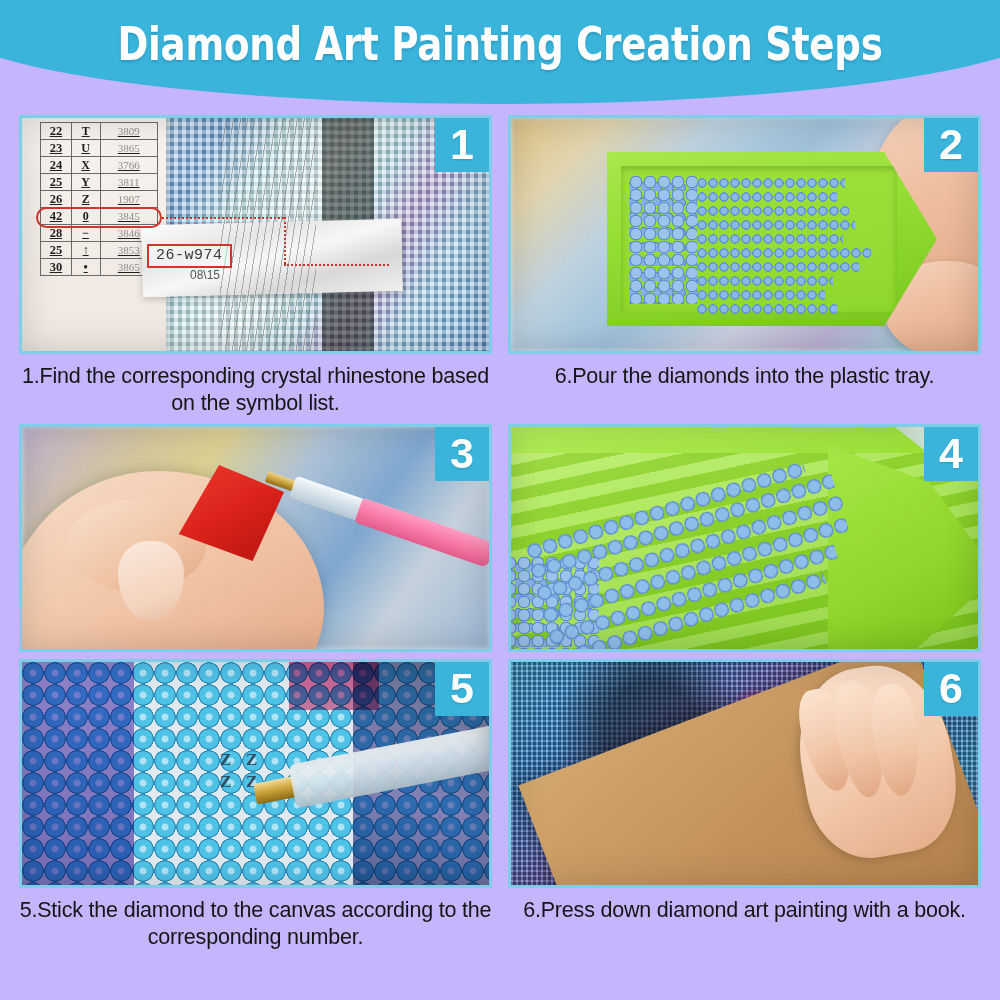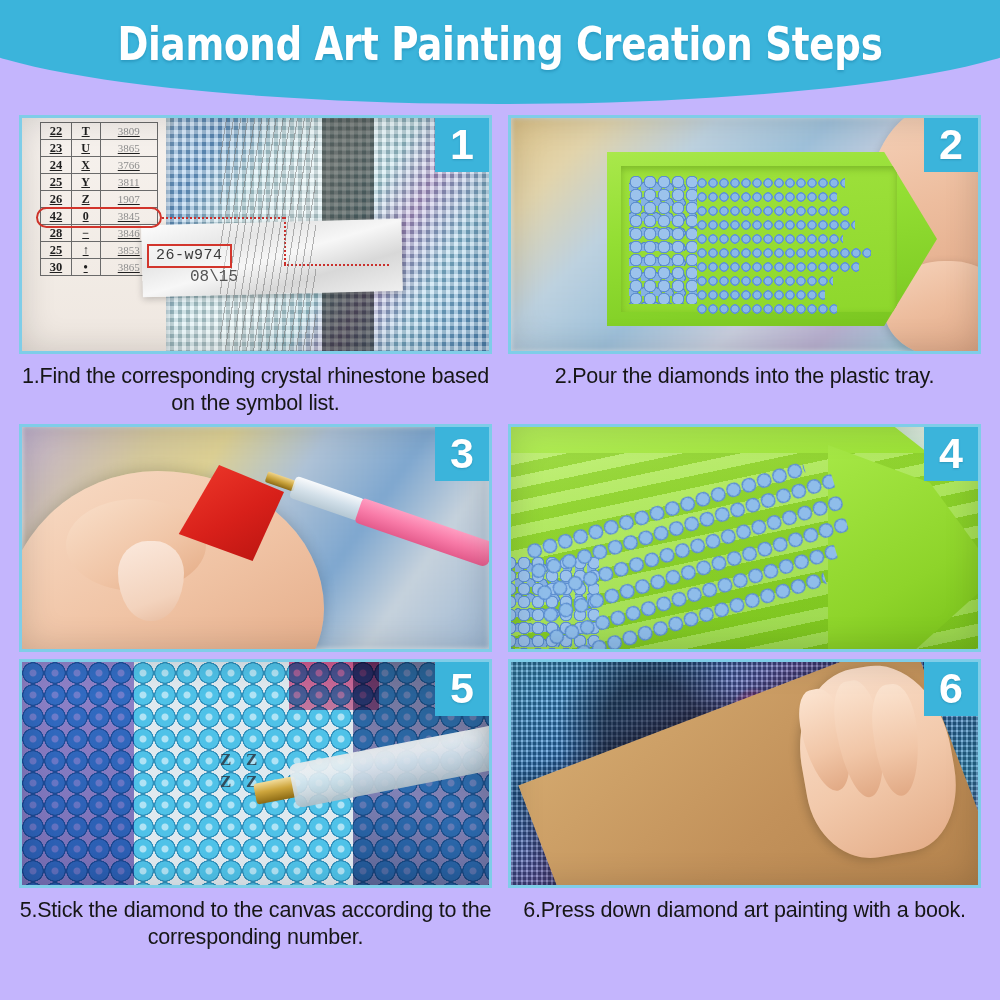--- a/index.html
+++ b/index.html
@@ -188,22 +188,22 @@
     color: #3a3a3a;
     font-family: "Liberation Mono", monospace;
     font-size: 15px;
     letter-spacing: .5px;
     z-index: 14;
     background: rgba(255,255,255,.35);
   }
   .p1-date {
     position: absolute; left: 168px; top: 150px;
     color: #555;
-    font-family: Liberation Mono, monospace;
-    font-size: 16px;
+    font-family: Liberation Sans, sans-serif;
+    font-size: 12px;
     z-index: 14;
   }
   .p1-strands {
     position: absolute; left: 198px; top: 0; width: 96px; height: 100%;
     background: repeating-linear-gradient(99deg,
       rgba(255,255,255,.0) 0 6px, rgba(120,120,120,.55) 6px 7px);
     z-index: 13;
   }
 
   
@@ -509,21 +509,21 @@
         <div class="dotrow" style="left:186px; top:116px; width:146px;"></div>
         <div class="dotrow" style="left:186px; top:130px; width:174px;"></div>
         <div class="dotrow" style="left:186px; top:144px; width:162px;"></div>
         <div class="dotrow" style="left:186px; top:158px; width:136px;"></div>
         <div class="dotrow" style="left:186px; top:172px; width:128px;"></div>
         <div class="dotrow" style="left:186px; top:186px; width:140px;"></div>
 
         <div class="vig"></div>
         <div class="badge">2</div>
       </div>
-      <div class="caption">2.Pour the diamonds into the plastic tray.</div>
+      <div class="caption">6.Pour the diamonds into the plastic tray.</div>
     </div>
 
     <div class="step step-3">
       <div class="photo">
         <div class="canvasbg blurry" style="background:
                repeating-linear-gradient(90deg, rgba(255,255,255,.30) 0 3px, rgba(0,0,0,.12) 3px 6px),
                repeating-linear-gradient(0deg,  rgba(255,255,255,.30) 0 3px, rgba(0,0,0,.12) 3px 6px),
                linear-gradient(125deg,#c9b0e0 0%,#e6d28c 22%,#f3df7e 34%,#a9c9ea 50%,#5d9ede 66%,#cfe2f3 80%,#8fb9e6 100%);
                background-size: 6px 6px, 6px 6px, 100% 100%;"></div>
 

